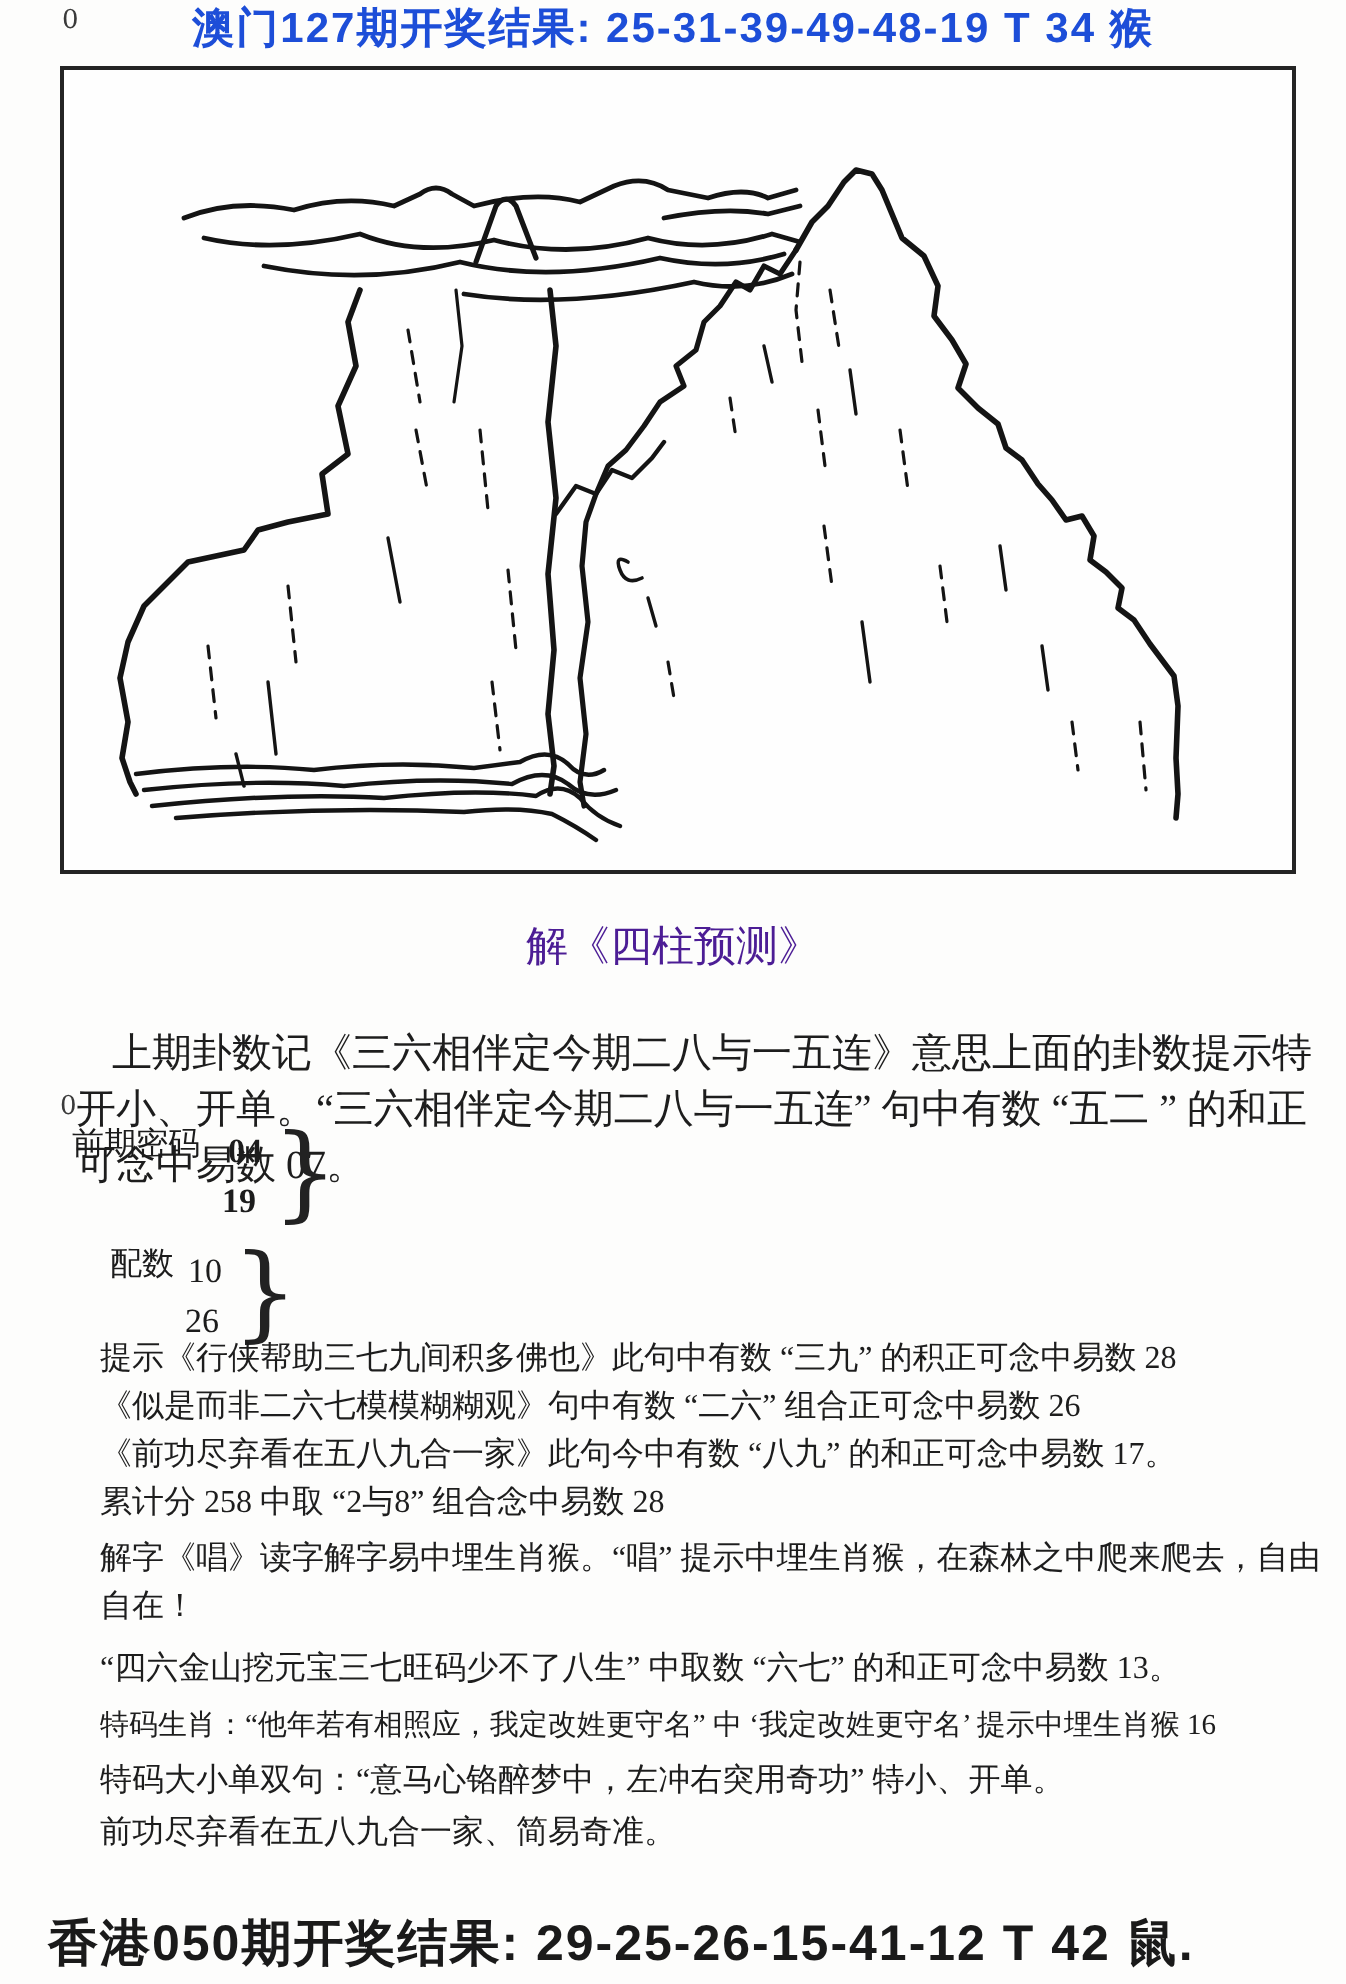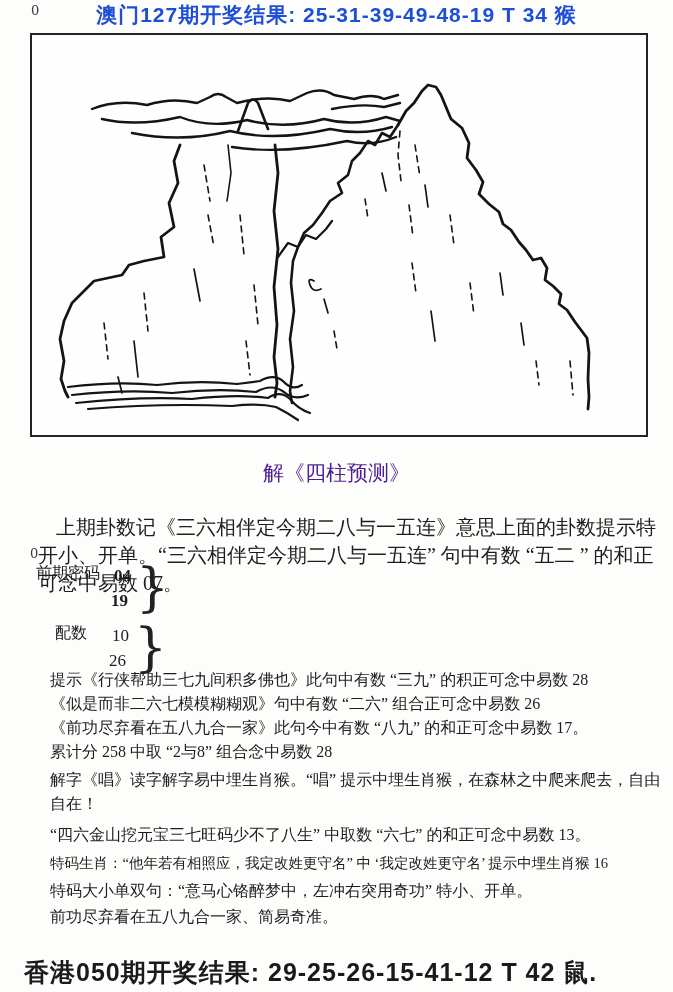--- a/index.html
+++ b/index.html
@@ -64,21 +64,21 @@
   .codes {
     position: absolute;
     top: 560px; left: 36px;
   }
   .code-group { display: flex; align-items: flex-start; }
   .code-label { font-size: 16px; line-height: 22px; margin-top: 2px; white-space: nowrap; }
   .num-col { display: flex; flex-direction: column; font-size: 17px; line-height: 25px; margin-top: 3px; }
   .num-col span:last-child { margin-left: -3px; }
   .g1 .num-col { margin-left: 14px; font-weight: bold; }
   .g2 { margin-top: 6px; margin-left: 19px; }
-  .g2 .num-col { margin-left: 25px; }
+  .g2 .num-col { margin-left: 7px; align-items: center; }
   .brace {
     font-family: "DejaVu Serif", serif;
     font-size: 52px;
     line-height: 54px;
     font-weight: 400;
     margin-left: 5px;
     color: #222;
   }
   .lines {
     position: absolute;

